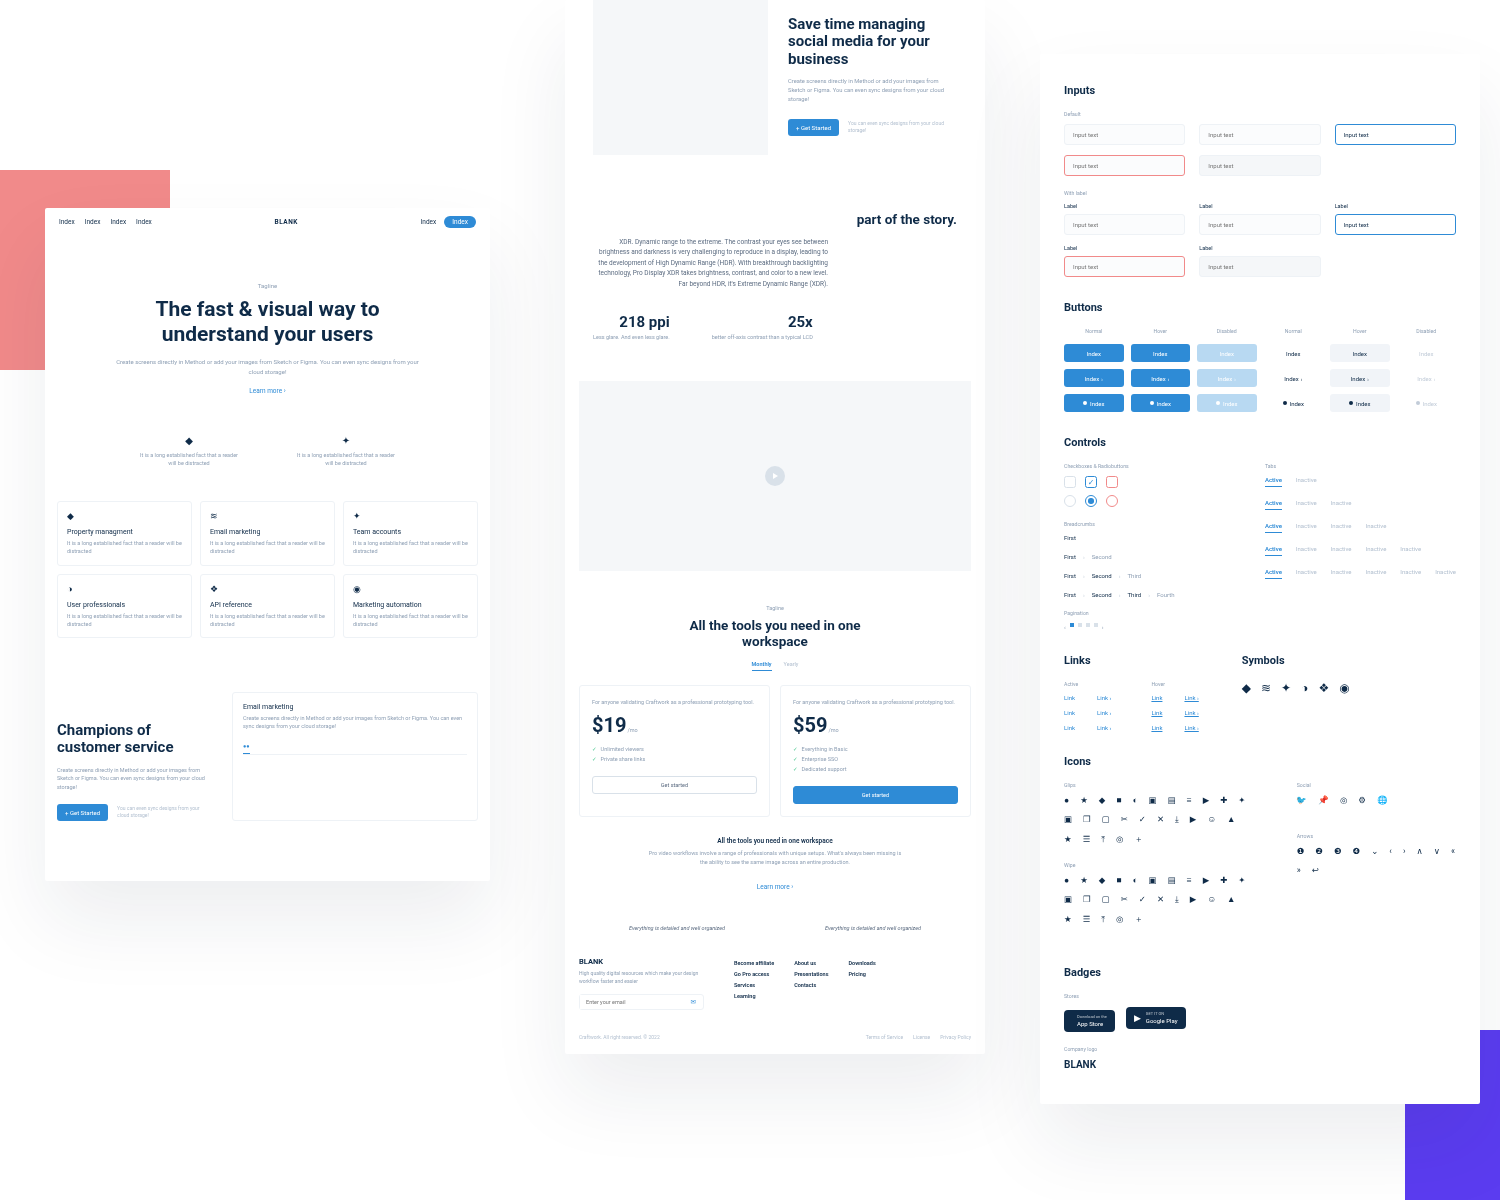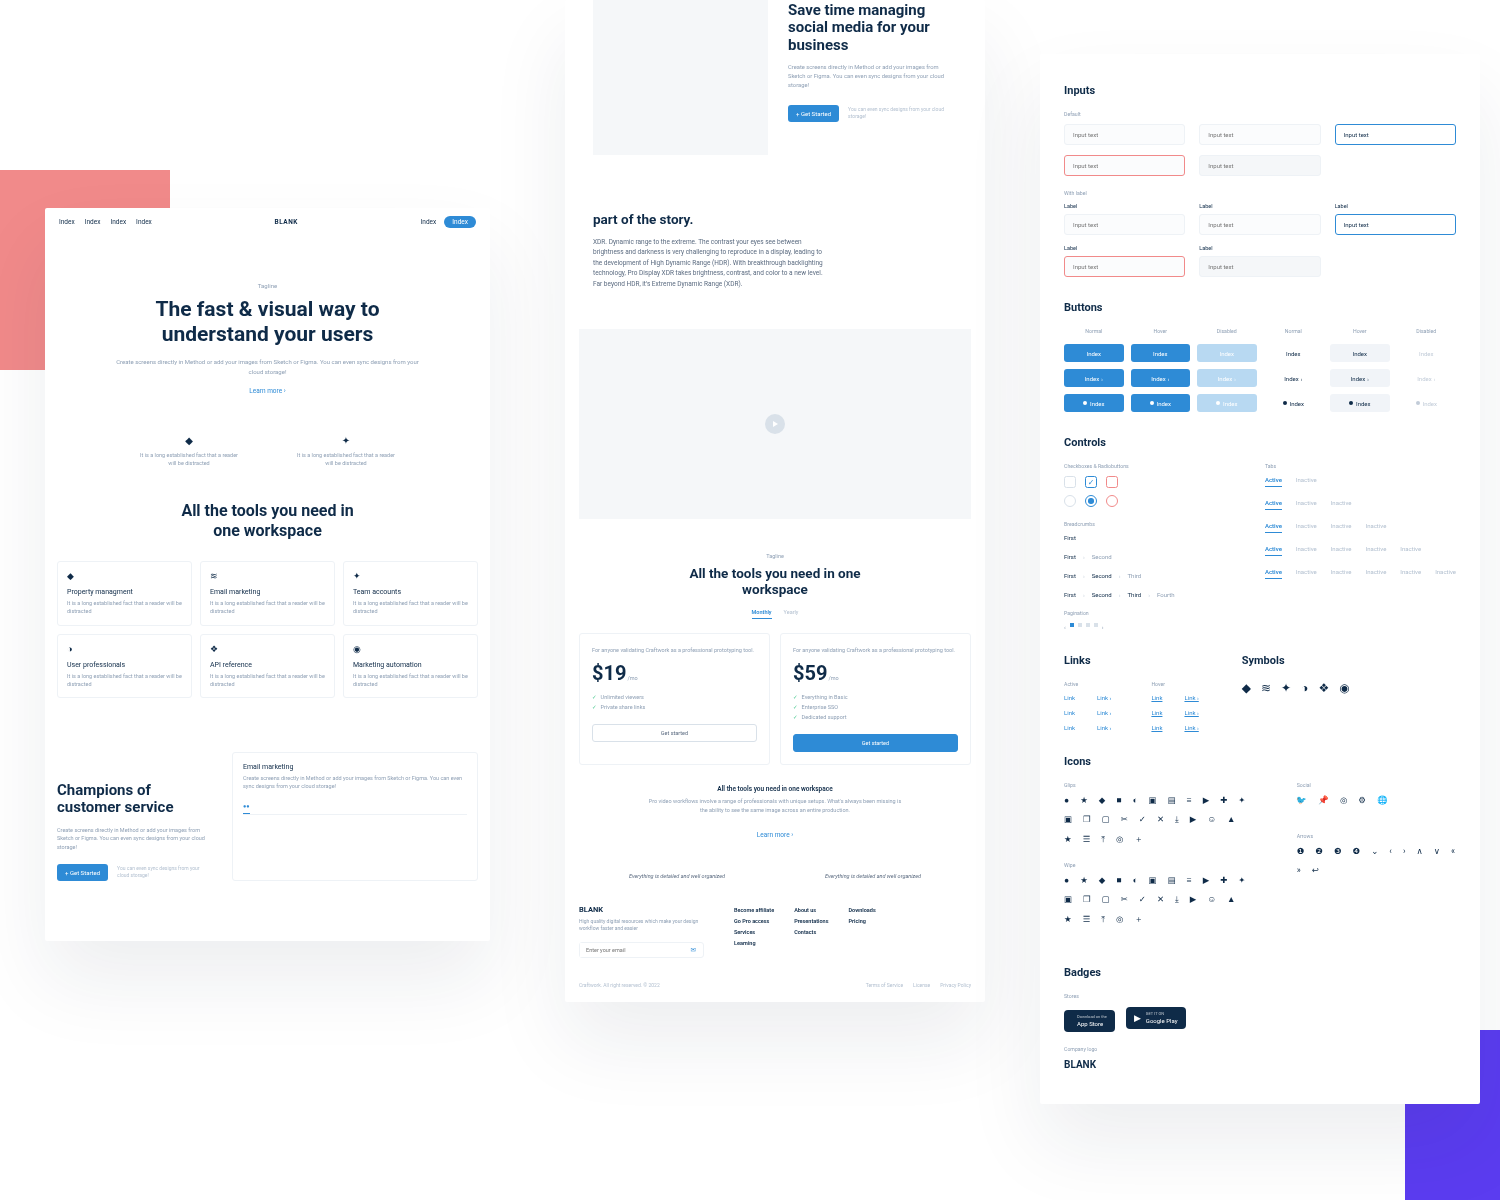--- a/index.html
+++ b/index.html
@@ -42,27 +42,27 @@
   .lx-champ-r{flex:1;border:1px solid #eef2f6;border-radius:3px;padding:10px;}
   .lx-tabs{display:flex;gap:10px;margin-top:12px;border-bottom:1px solid #eef2f6;}
   .lx-tab{font-size:5.5px;color:#b3c0d0;padding-bottom:4px;}
   .lx-tab.on{color:#2e8bd6;border-bottom:1.5px solid #2e8bd6;}
 
   
   .center{top:0;left:565px;width:420px;}
   .cx-sec{padding:22px 28px;}
   .cx-hero{display:flex;gap:20px;padding-top:0;}
   .cx-hero-img{flex:0 0 175px;height:155px;background:#f5f7f9;}
-  .cx-hero-r{flex:1;padding-top:2px;}
+  .cx-hero-r{flex:1;padding-top:16px;}
   .cx-h1{font-size:15px;font-weight:700;color:#0f2b48;line-height:1.15;margin-bottom:9px;}
   .cx-p{font-size:5.8px;color:#8fa0b5;line-height:1.6;}
   .cx-gs{display:flex;align-items:center;gap:9px;margin-top:14px;}
   .cx-gsbtn{background:#2e8bd6;color:#fff;border:none;padding:5px 8px;border-radius:3px;font-size:6px;white-space:nowrap;}
   .cx-gsnote{font-size:5px;color:#b3c0d0;line-height:1.5;}
-  .cx-story{padding-top:34px;}
+  .cx-story{padding-top:34px;text-align:right;}
   .cx-h2{font-size:13.5px;font-weight:700;color:#0f2b48;margin-bottom:10px;}
   .cx-body{font-size:6.5px;color:#5b6b80;line-height:1.6;max-width:235px;}
   .cx-stats{display:flex;gap:42px;margin-top:24px;}
   .cx-stat-n{font-size:15px;font-weight:700;color:#0f2b48;margin-bottom:2px;}
   .cx-stat-t{font-size:5.5px;color:#8fa0b5;line-height:1.5;}
   .cx-video{margin:18px 14px 0;height:190px;background:#f5f7f9;display:flex;align-items:center;justify-content:center;}
   .cx-play{width:20px;height:20px;border-radius:50%;background:#d9e1e9;display:flex;align-items:center;justify-content:center;}
   .cx-play::after{content:"";border-left:5px solid #fff;border-top:3.5px solid transparent;border-bottom:3.5px solid transparent;margin-left:1.5px;}
   .cx-price{padding:34px 14px 24px;text-align:center;}
   .cx-tag{font-size:5.5px;color:#8fa0b5;margin-bottom:6px;}
@@ -188,21 +188,20 @@
   <div class="lx-2feat">
     <div class="lx-f">
         <span class="lx-ficon">◆</span>
         <p class="lx-ftxt">It is a long established fact that a reader will be distracted</p>
       </div>
     <div class="lx-f">
         <span class="lx-ficon">✦</span>
         <p class="lx-ftxt">It is a long established fact that a reader will be distracted</p>
       </div>
   </div>
-  <div class="lx-h2">All the tools you need in<br>one workspace</div>
   <div class="lx-grid" id="lx-grid">
       <div class="lx-card">
     <span class="lx-cicon">◆</span>
     <div class="lx-ctitle">Property managment</div>
     <div class="lx-cdesc">It is a long established fact that a reader will be distracted</div>
   </div>
       <div class="lx-card">
     <span class="lx-cicon">≋</span>
     <div class="lx-ctitle">Email marketing</div>
     <div class="lx-cdesc">It is a long established fact that a reader will be distracted</div>
@@ -256,20 +255,32 @@
       <p class="cx-p">Create screens directly in Method or add your images from Sketch or Figma. You can even sync designs from your cloud storage!</p>
       <div class="cx-gs">
         <button class="cx-gsbtn">+ Get Started</button>
         <span class="cx-gsnote">You can even sync designs from your cloud storage!</span>
       </div>
     </div>
   </div>
   <div class="cx-sec cx-story">
     <div class="cx-h2">part of the story.</div>
     <p class="cx-body">XDR. Dynamic range to the extreme. The contrast your eyes see between brightness and darkness is very challenging to reproduce in a display, leading to the development of High Dynamic Range (HDR). With breakthrough backlighting technology, Pro Display XDR takes brightness, contrast, and color to a new level. Far beyond HDR, it's Extreme Dynamic Range (XDR).</p>
+    <div class="cx-stats">
+      <div>
+          <div class="cx-stat-n">218 ppi</div>
+          <div class="cx-stat-t">Less glare.
+And even less glare.</div>
+        </div>
+      <div>
+          <div class="cx-stat-n">25x</div>
+          <div class="cx-stat-t">better off-axis contrast
+than a typical LCD</div>
+        </div>
+    </div>
   </div>
   <div class="cx-video">
       <div class="cx-play"></div>
     </div>
   <div class="cx-price">
     <div class="cx-tag">Tagline</div>
     <div class="cx-h2">All the tools you need in one workspace</div>
     <div class="cx-tabs">
       <span class="cx-tab on">Monthly</span>
       <span class="cx-tab">Yearly</span>

